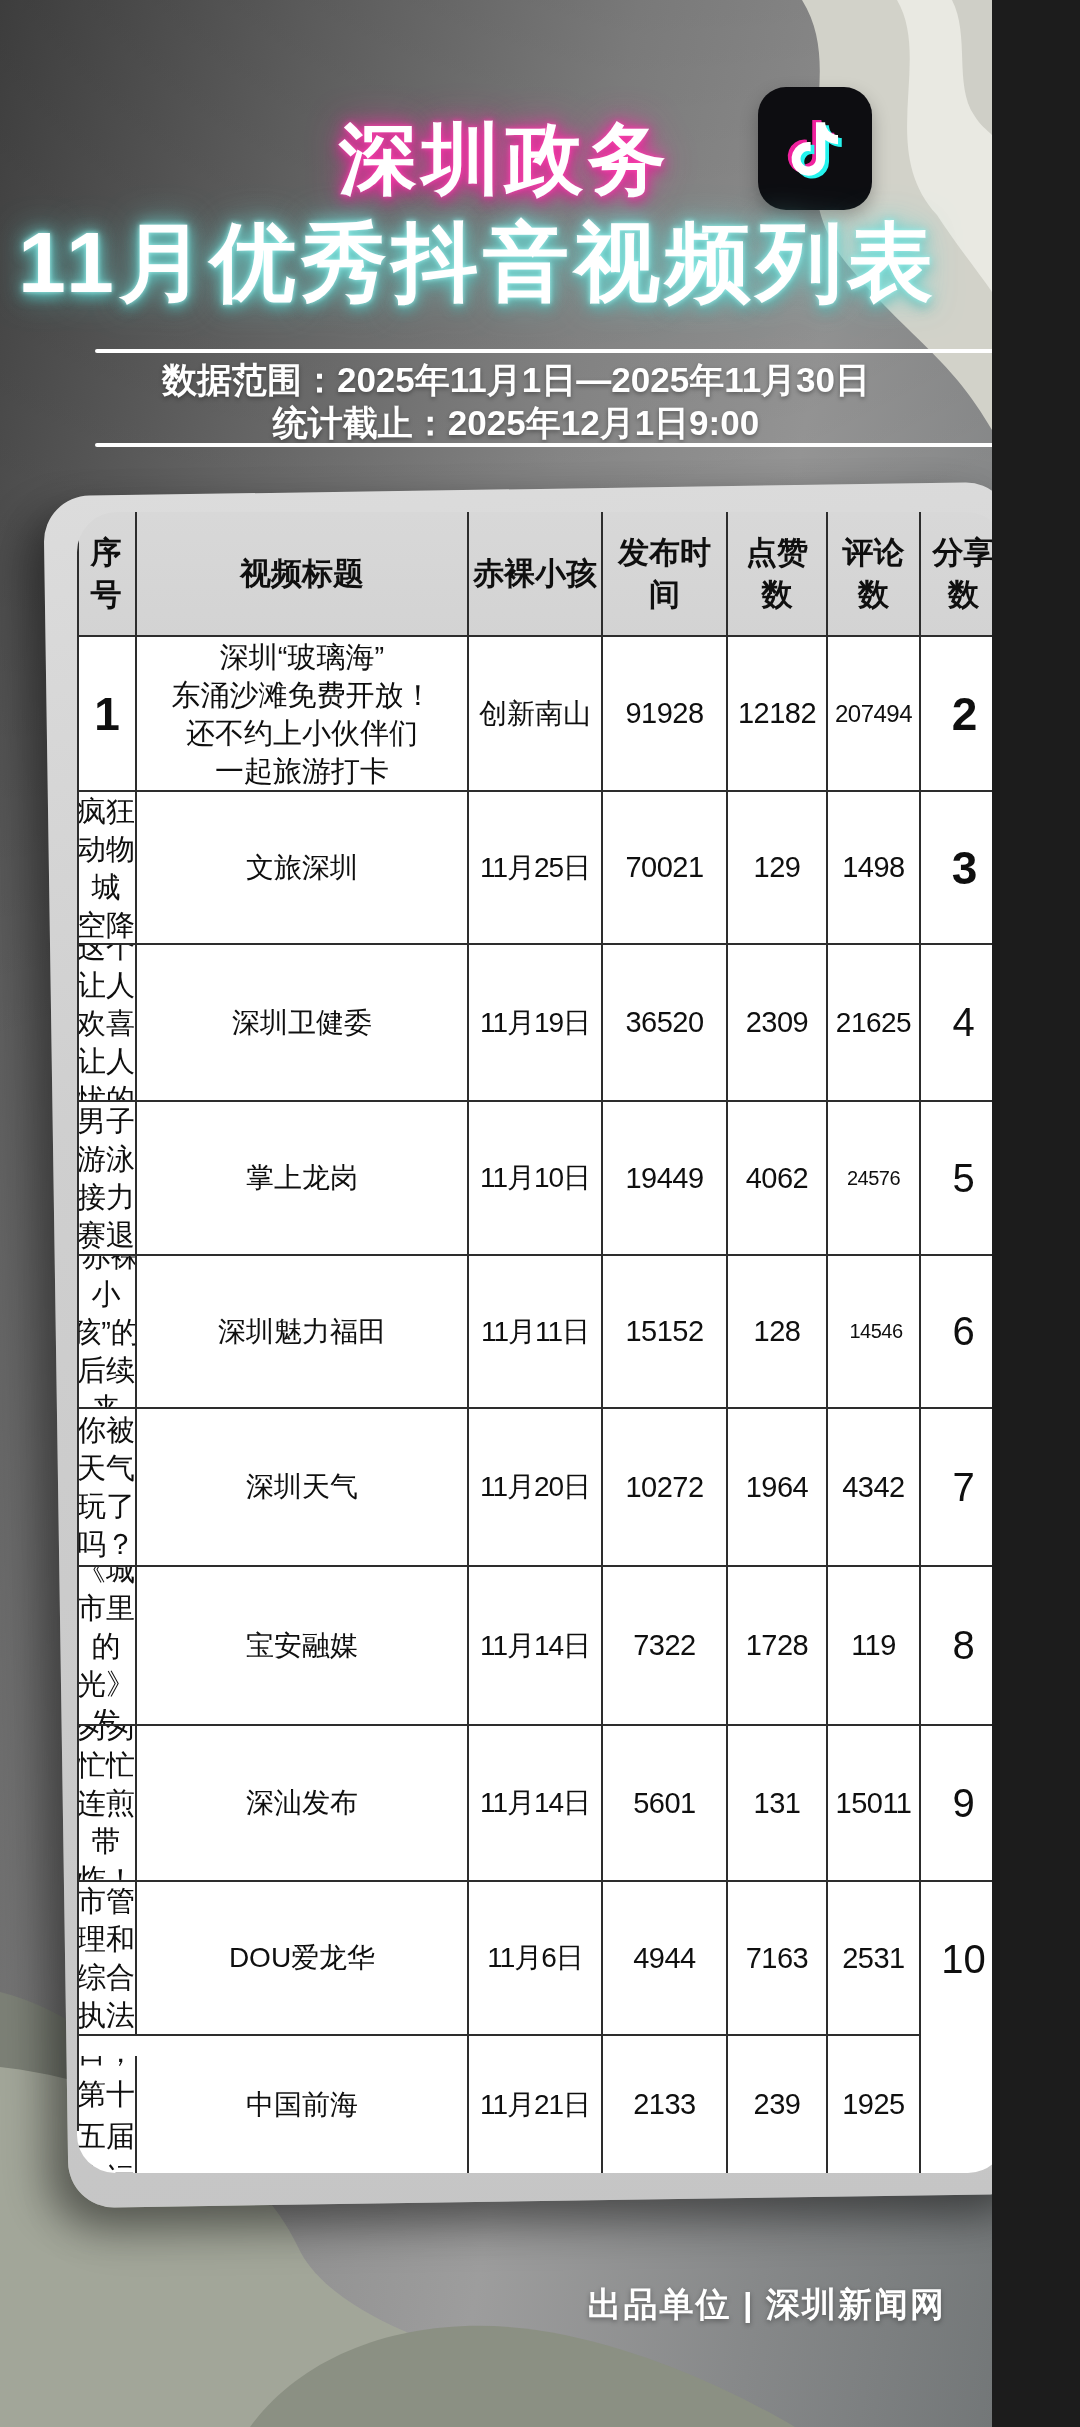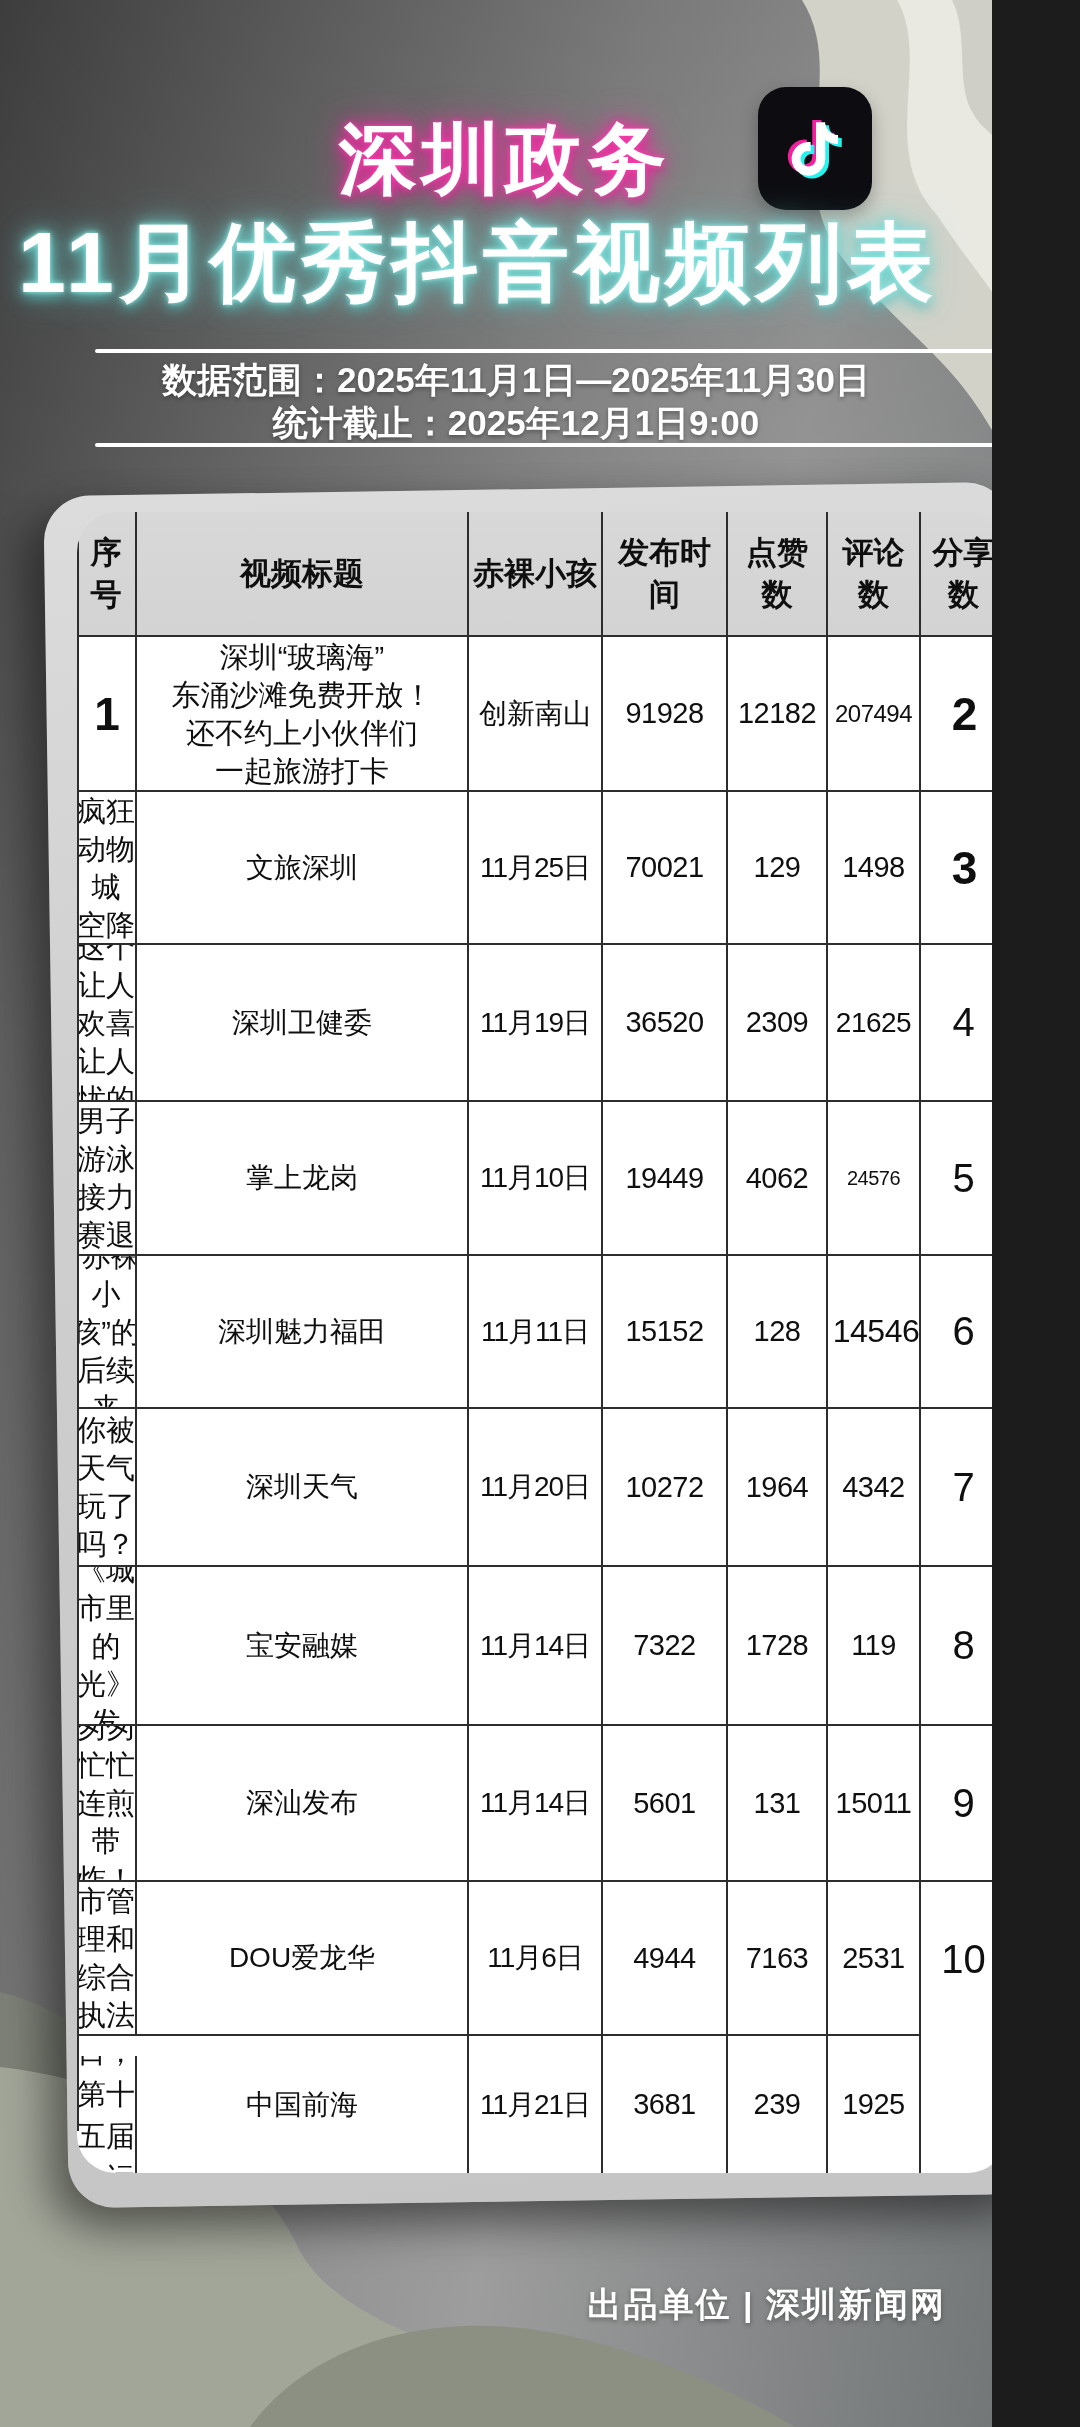--- a/index.html
+++ b/index.html
@@ -176,21 +176,21 @@
     <div class="cell num fit" style="font-size: 20px;">24576</div>
 
     <div class="cell rank">5</div>
     <div class="cell title-cell fit">悬着的心终于放下！云南
 “赤裸小孩”的后续来了。
 信息来源：央视新闻</div>
     <div class="cell account fit">深圳魅力福田</div>
     <div class="cell date fit">11月11日</div>
     <div class="cell num fit">15152</div>
     <div class="cell num fit">128</div>
-    <div class="cell num fit" style="font-size: 32px; padding-left: 9px;">14546</div>
+    <div class="cell num fit" style="font-size: 20px; padding-left: 9px;">14546</div>
 
     <div class="cell rank">6</div>
     <div class="cell title-cell fit">你被天气玩了吗？</div>
     <div class="cell account fit">深圳天气</div>
     <div class="cell date fit">11月20日</div>
     <div class="cell num fit">10272</div>
     <div class="cell num fit">1964</div>
     <div class="cell num fit">4342</div>
 
     <div class="cell rank">7</div>
@@ -225,19 +225,19 @@
     <div class="cell num fit">7163</div>
     <div class="cell num fit">2531</div>
 
     <div class="cell rank">10</div>
     <div class="cell title-cell tight fit">提前剧透，前海要火了！
 11月21日，
 第十五届全运会闭幕式，
 将以“星辰大海”为幕</div>
     <div class="cell account fit">中国前海</div>
     <div class="cell date fit">11月21日</div>
-    <div class="cell num fit">3681</div>
+    <div class="cell num fit">2133</div>
     <div class="cell num fit">239</div>
     <div class="cell num fit">1925</div>
   </div>
 
   <div class="footer">出品单位 | 深圳新闻网</div>
 </div>
 
 </body></html>

